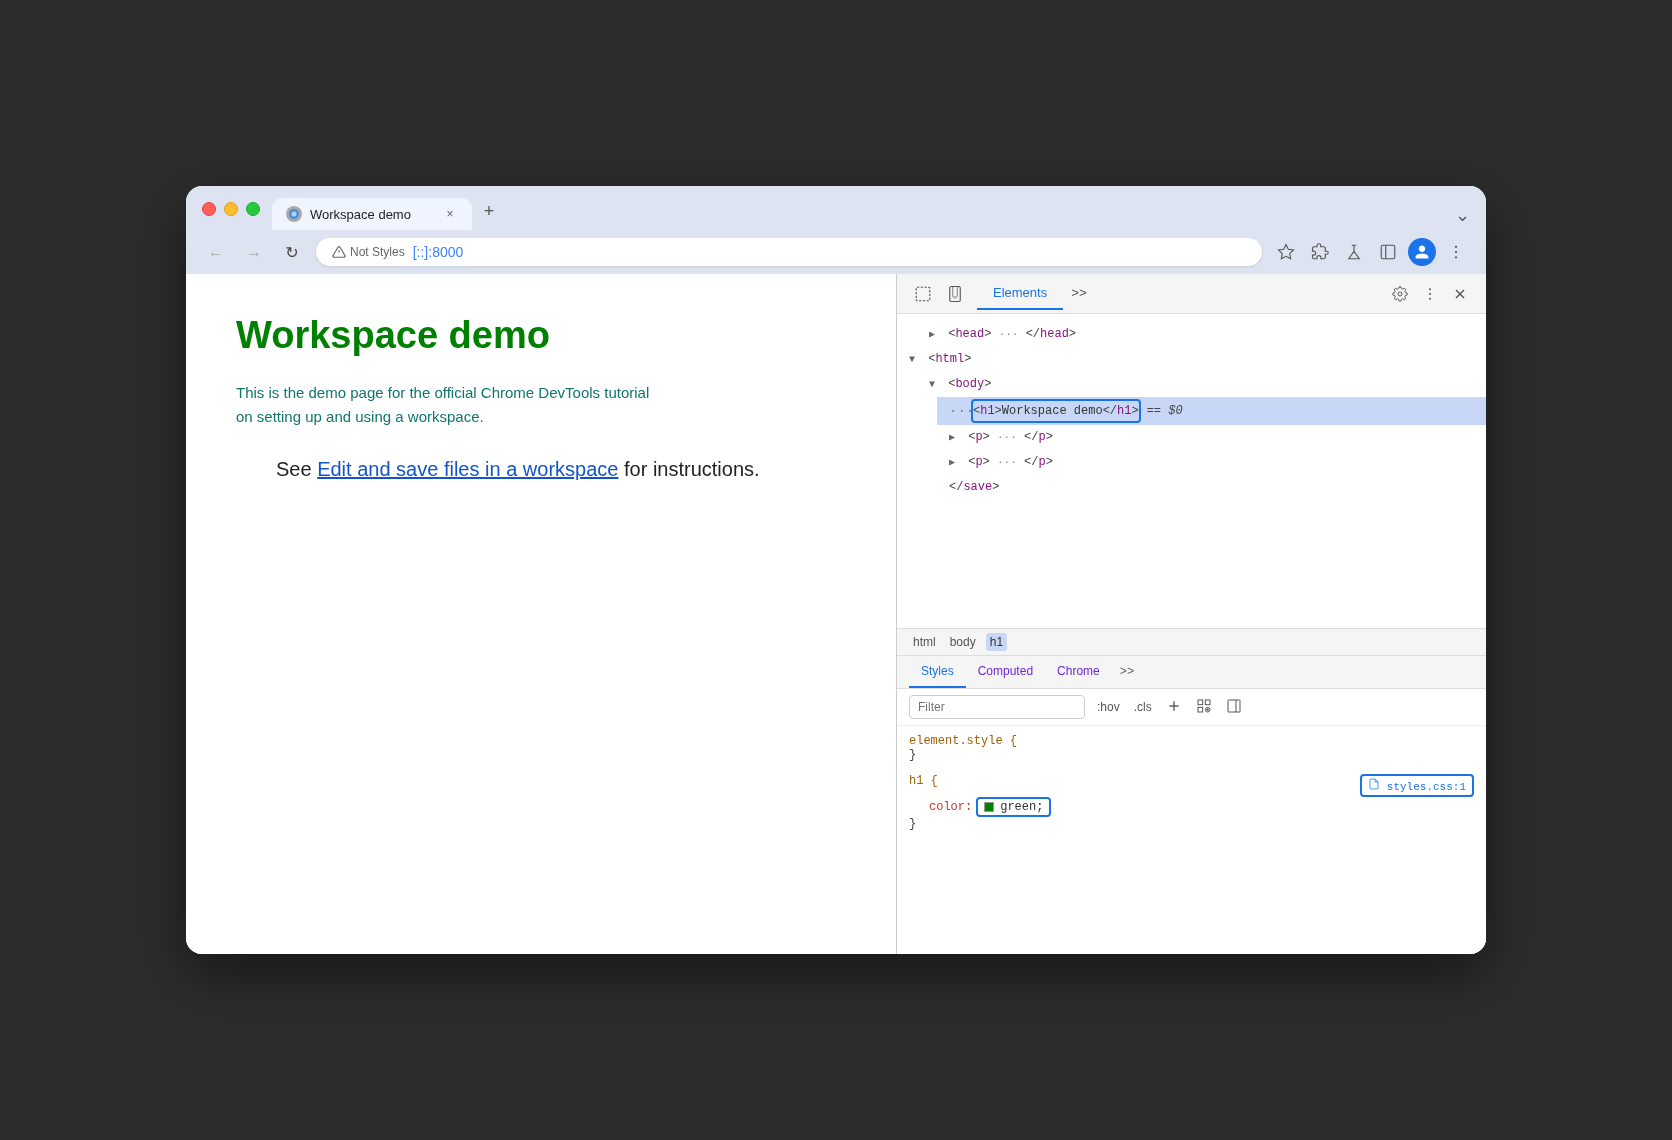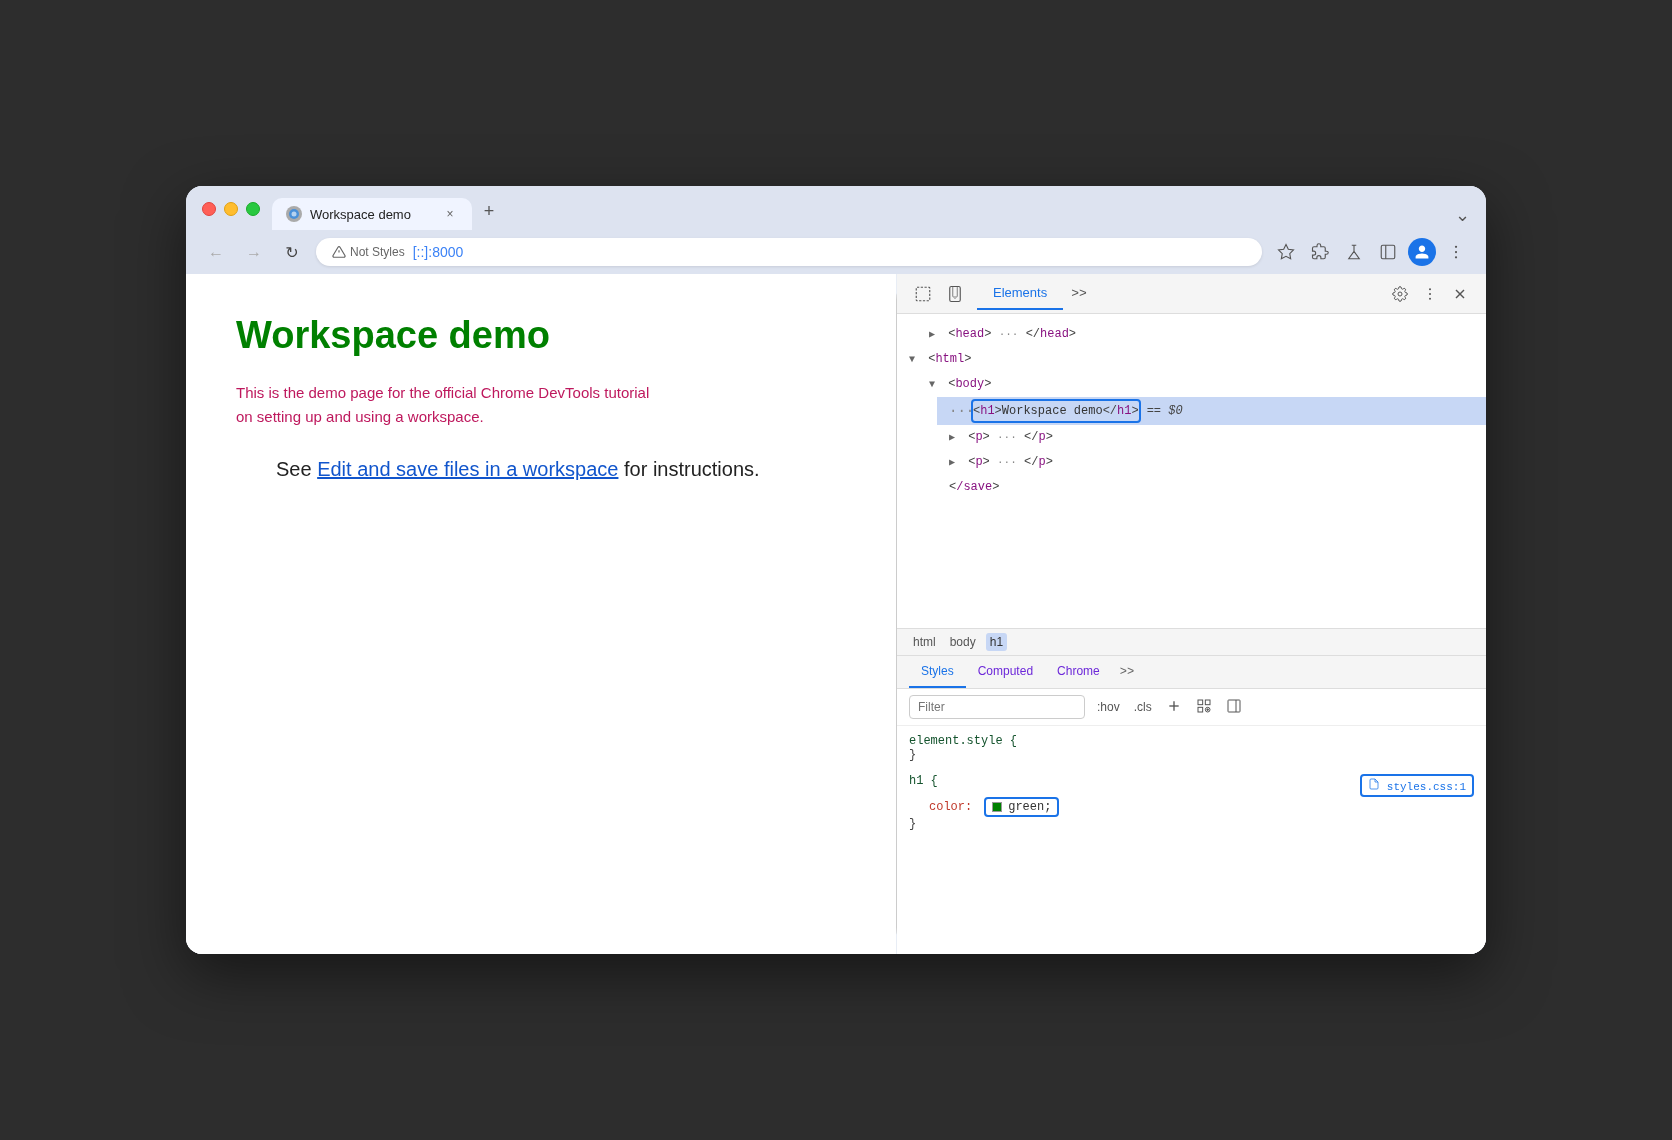--- a/index.html
+++ b/index.html
@@ -225,21 +225,21 @@
 
     .page-heading {
       color: green;
       font-size: 38px;
       font-weight: bold;
       margin-bottom: 24px;
     }
 
     .page-description {
       font-size: 15px;
-      color: #be185d;
+      color: #0f766e;
       line-height: 1.6;
       margin-bottom: 24px;
       max-width: 420px;
     }
 
     .page-see-also {
       font-size: 20px;
       color: #222;
       line-height: 1.6;
       margin-left: 40px;
@@ -252,21 +252,20 @@
     }
 
     
     .devtools {
       width: 590px;
       background: #f5f5f5;
       border-left: 1px solid #ccc;
       display: flex;
       flex-direction: column;
       font-family: 'Courier New', monospace;
-      border-radius: 26px;
     }
 
     
     .devtools-toolbar {
       background: #f5f5f5;
       display: flex;
       align-items: center;
       padding: 0 12px;
       border-bottom: 1px solid #ddd;
       height: 40px;
@@ -451,21 +450,21 @@
     .css-rules {
       padding: 8px 12px;
       font-size: 12px;
       color: #333;
     }
 
     .css-rule-block {
       margin-bottom: 12px;
     }
 
-    .css-selector { color: #14532d; }
+    .css-selector { color: #a16207; }
     .css-brace { color: #444; }
     .css-property { color: #c0392b; }
     .css-value { color: #333; }
 
     .green-swatch {
       display: inline-block;
       width: 10px;
       height: 10px;
       background: green;
       border: 1px solid #999;
@@ -732,21 +731,21 @@
             <div style="display:flex; justify-content:space-between; align-items:flex-start;">
               <span class="css-selector">h1 {</span>
               <span class="blue-box source-link">
                 <svg width="12" height="12" viewBox="0 0 24 24" fill="none" stroke="#1a73e8" stroke-width="1.5">
                   <path d="M14 2H6a2 2 0 00-2 2v16a2 2 0 002 2h12a2 2 0 002-2V8z"></path>
                   <polyline points="14 2 14 8 20 8"></polyline>
                 </svg>
                 <span>styles.css:1</span>
               </span>
             </div>
-            <div style="padding-left: 20px; display:flex; align-items:center; gap:12px;text-align:right;">
+            <div style="padding-left: 20px; display:flex; align-items:center; gap:4px;text-align:right;">
               <span class="css-property">color:</span>
               <span class="blue-box" style="padding: 1px 6px; display:inline-flex; align-items:center; gap:3px;">
                 <span class="green-swatch"></span>
                 <span class="css-value">green;</span>
               </span>
             </div>
             <div>
               <span class="css-brace">}</span>
             </div>
           </div>

